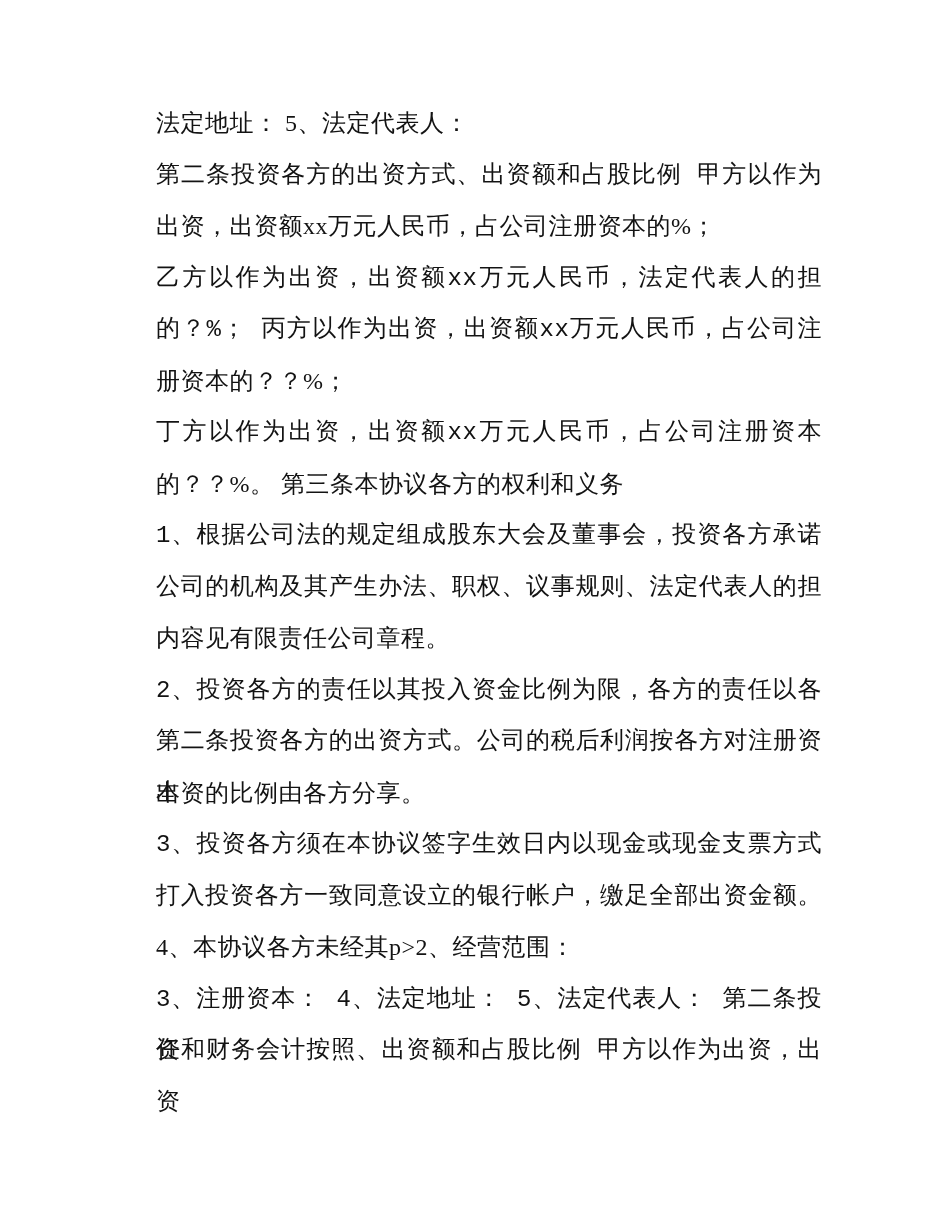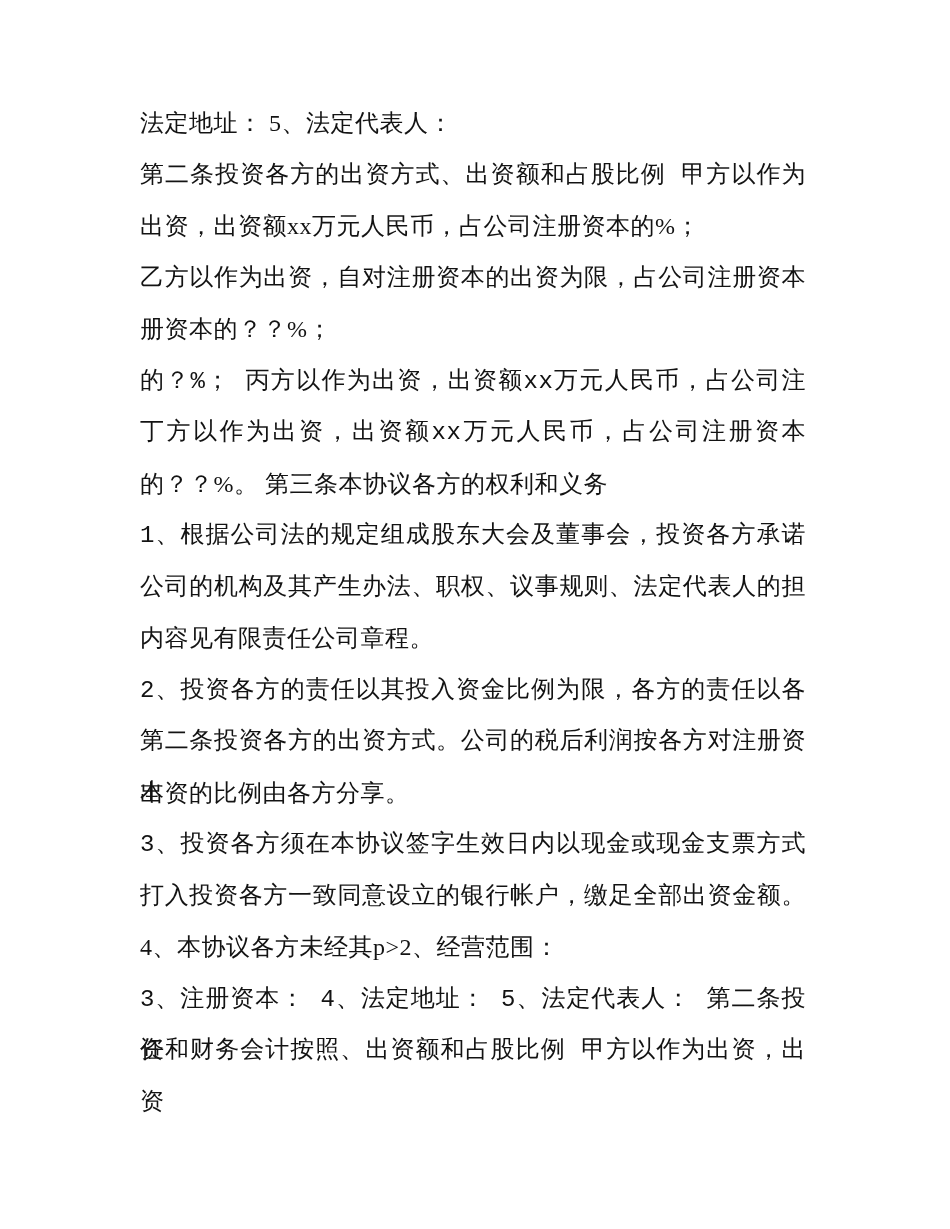--- a/index.html
+++ b/index.html
@@ -16,21 +16,21 @@
   .page {
     position: absolute;
     left: 0;
     top: 0;
     width: 950px;
     height: 1229px;
     background: #ffffff;
   }
   .textblock {
     position: absolute;
-    left: 140px;
+    left: 156px;
     top: 98px;
     width: 666px;
     font-family: "Liberation Serif", "DejaVu Serif", serif;
     font-size: 24px;
     color: #131313;
     letter-spacing: 0.5px;
   }
   .line {
     height: 51.5px;
     line-height: 51.5px;
@@ -45,23 +45,23 @@
   }
 </style>
 </head>
 <body>
 
 <div class="page">
   <div class="textblock">
     <div class="line">法定地址： 5、法定代表人：</div>
     <div class="line full">第二条投资各方的出资方式、出资额和占股比例 甲方以作为</div>
     <div class="line">出资，出资额xx万元人民币，占公司注册资本的%；</div>
-    <div class="line full">乙方以作为出资，自对注册资本的出资为限，占公司注册资本</div>
+    <div class="line full">乙方以作为出资，出资额xx万元人民币，法定代表人的担</div>
+    <div class="line full">的？%； 丙方以作为出资，出资额xx万元人民币，占公司注</div>
     <div class="line">册资本的？？%；</div>
-    <div class="line full">的？%； 丙方以作为出资，出资额xx万元人民币，占公司注</div>
     <div class="line full">丁方以作为出资，出资额xx万元人民币，占公司注册资本</div>
     <div class="line">的？？%。 第三条本协议各方的权利和义务</div>
     <div class="line full">1、根据公司法的规定组成股东大会及董事会，投资各方承诺</div>
     <div class="line full">公司的机构及其产生办法、职权、议事规则、法定代表人的担</div>
     <div class="line">内容见有限责任公司章程。</div>
     <div class="line full">2、投资各方的责任以其投入资金比例为限，各方的责任以各</div>
     <div class="line full">第二条投资各方的出资方式。公司的税后利润按各方对注册资本</div>
     <div class="line">出资的比例由各方分享。</div>
     <div class="line full">3、投资各方须在本协议签字生效日内以现金或现金支票方式</div>
     <div class="line full">打入投资各方一致同意设立的银行帐户，缴足全部出资金额。</div>

